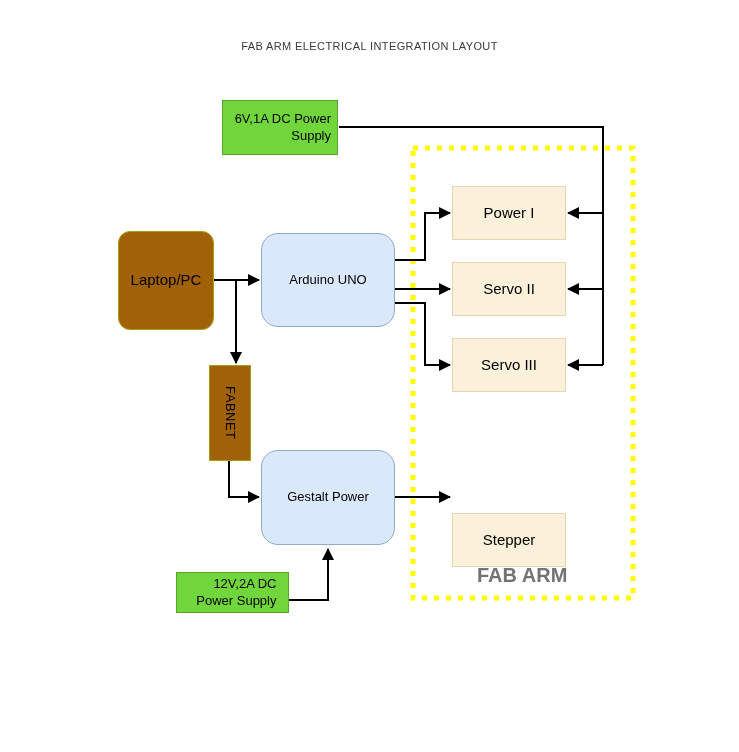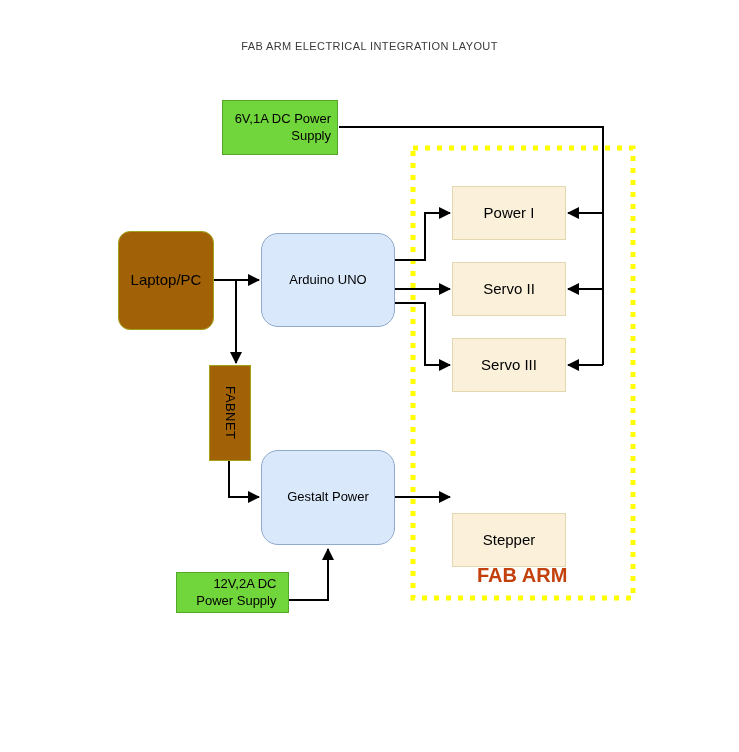--- a/index.html
+++ b/index.html
@@ -9,21 +9,21 @@
   .title{position:absolute;left:0;right:0;top:40px;text-align:center;font-size:11px;letter-spacing:.4px;color:#3a3a3a;z-index:3;}
   .node{position:absolute;display:flex;align-items:center;justify-content:center;text-align:right;box-sizing:border-box;z-index:2;line-height:1.25;}
   .green{background:#71d63b;border:1px solid #56a62c;font-size:13px;}
   .yellow{background:#a16207;border:1px solid #a3a31b;}
   .laptop{border-radius:12px;font-size:15px;}
   .blue{background:#dae8fc;border:1px solid #8faacb;border-radius:17px;font-size:13px;}
   .beige{background:#fbf1da;border:1px solid #e4d6ae;font-size:15px;}
   .fabnet-text{writing-mode:vertical-rl;text-orientation:mixed;font-size:13px;letter-spacing:.5px;}
   .wrap-6v{display:inline-block;width:102px;}
   .wrap-12v{display:inline-block;width:88px;}
-  .fabarm-label{position:absolute;left:477px;top:564px;width:140px;font-size:20px;font-weight:bold;color:#c2410c;z-index:2;text-align:left;}
+  .fabarm-label{position:absolute;left:477px;top:564px;width:140px;font-size:20px;font-weight:bold;color:#737373;z-index:2;text-align:left;}
 </style>
 </head>
 <body>
 
 <div class="canvas">
 
   <svg class="wires" width="739" height="752" viewBox="0 0 739 752">
     <defs>
       <marker id="ah" markerUnits="userSpaceOnUse" markerWidth="12" markerHeight="12" refX="11" refY="6" orient="auto">
         <path d="M0,0 L12,6 L0,12 z" fill="#000"></path>

